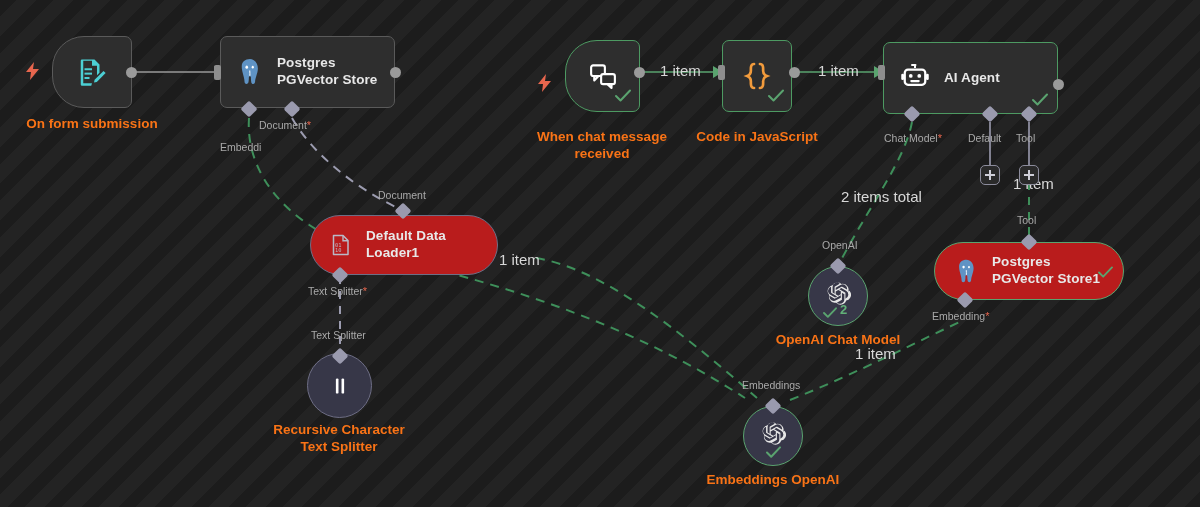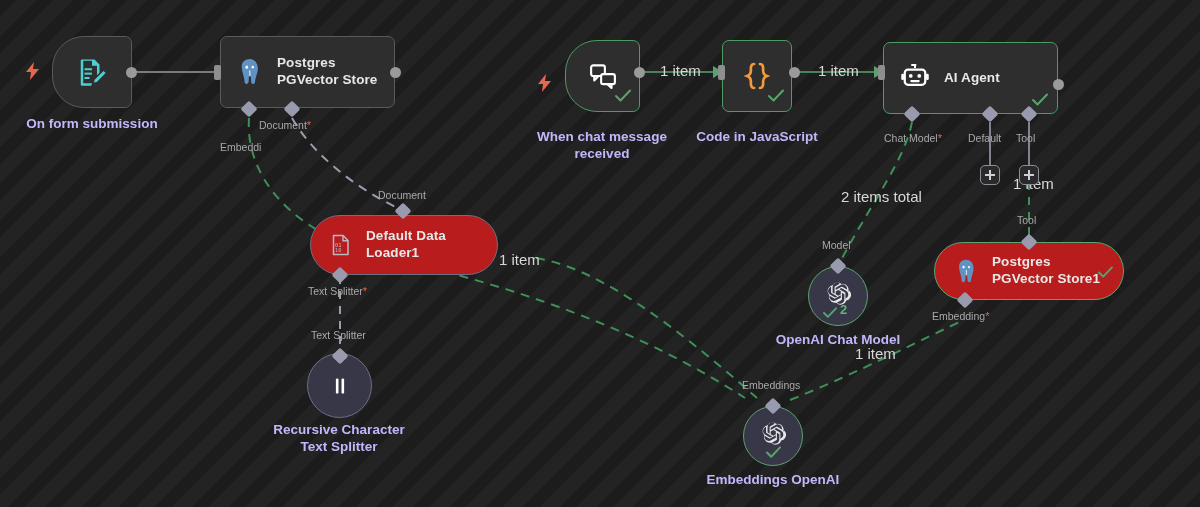--- a/index.html
+++ b/index.html
@@ -46,21 +46,21 @@
 
   .node-icon { display:flex; align-items:center; justify-content:center; flex: none; }
   .node-title {
     color: #e8e8e8; font-size: 13.5px; font-weight: 700;
     line-height: 1.25; letter-spacing: .1px;
   }
 
   
   .caption {
     position: absolute; text-align: center;
-    color: #c4b5fd; font-size: 13.5px; font-weight: 700;
+    color: #f97316; font-size: 13.5px; font-weight: 700;
     line-height: 1.25; z-index: 6; pointer-events: none;
   }
 
   
   .dot {
     position: absolute; width: 11px; height: 11px; border-radius: 50%;
     background: #9a9a9a; z-index: 7;
   }
   .inport {
     position: absolute; width: 7px; height: 15px; border-radius: 2px;
@@ -300,21 +300,21 @@
         <rect x="8.2" y="5" width="2.4" height="14" rx="1.1" fill="#ffffff"></rect>
         <rect x="13.4" y="5" width="2.4" height="14" rx="1.1" fill="#ffffff"></rect>
       </svg>
     </span>
   </div>
   <div class="caption" style="left:249px; top:422px; width:180px;">
     <span>Recursive Character</span><br>
     <span>Text Splitter</span>
   </div>
 
-  <div class="conn-label" style="left:822px; top:239px;">Model</div>
+  <div class="conn-label" style="left:822px; top:239px;">OpenAI</div>
   <div class="diamond" style="left:832px; top:260px;"></div>
   <div class="node round ok" style="left:808px; top:266px; width:60px; height:60px;">
     <span class="node-icon" style="margin-bottom:4px;">
       <svg width="26" height="26" viewBox="0 0 24 24">
         <path d="M21.5 9.8a5.4 5.4 0 0 0-.47-4.45 5.5 5.5 0 0 0-5.9-2.63A5.45 5.45 0 0 0 6.9 3.9a5.45 5.45 0 0 0-3.64 2.64 5.47 5.47 0 0 0 .67 6.4 5.4 5.4 0 0 0 .47 4.46 5.5 5.5 0 0 0 5.9 2.63 5.43 5.43 0 0 0 4.1 1.83 5.47 5.47 0 0 0 5.2-3.78 5.45 5.45 0 0 0 3.64-2.64 5.46 5.46 0 0 0-.68-6.4Zm-8.1 11.3a4.06 4.06 0 0 1-2.6-.94l.13-.07 4.33-2.5a.7.7 0 0 0 .36-.62v-6.1l1.83 1.06a.07.07 0 0 1 .4.05v5.06a4.08 4.08 0 0 1-4.08 4.06ZM4.6 16.37a4.05 4.05 0 0 1-.49-2.72l.13.08 4.33 2.5a.7.7 0 0 0 .7 0l5.3-3.05v2.11a.07.07 0 0 1-.03.06l-4.38 2.53a4.08 4.08 0 0 1-5.56-1.5ZM3.47 7.2a4.05 4.05 0 0 1 2.13-1.78v5.15a.68.68 0 0 0 .34.6l5.27 3.04-1.83 1.06a.07.07 0 0 1-.06 0L4.95 12.7A4.08 4.08 0 0 1 3.47 7.2Zm15.04 3.5-5.3-3.08 1.83-1.05a.07.07 0 0 1 .06 0l4.38 2.53a4.07 4.07 0 0 1-.63 7.34v-5.15a.68.68 0 0 0-.34-.6Zm1.82-2.74-.13-.08-4.32-2.52a.7.7 0 0 0-.71 0L9.87 8.4V6.3a.06.06 0 0 1 .03-.06l4.38-2.52a4.07 4.07 0 0 1 6.05 4.22ZM8.87 11.72 7.04 10.67a.07.07 0 0 1-.04-.05V5.56a4.07 4.07 0 0 1 6.68-3.13l-.13.08-4.33 2.5a.7.7 0 0 0-.36.61ZM9.87 9.6 12.23 8.2l2.36 1.36v2.73l-2.36 1.36-2.36-1.36Z" fill="#e6e6e6"></path>
       </svg>
     </span>
     <span class="check" style="left:14px; top:38px;">
       <svg width="14" height="12" viewBox="0 0 16 14">
           <path d="M1 7 L5.5 11.5 L15 1.5" stroke="#5aa36f" stroke-width="2.2" fill="none" stroke-linecap="round" stroke-linejoin="round"></path>

